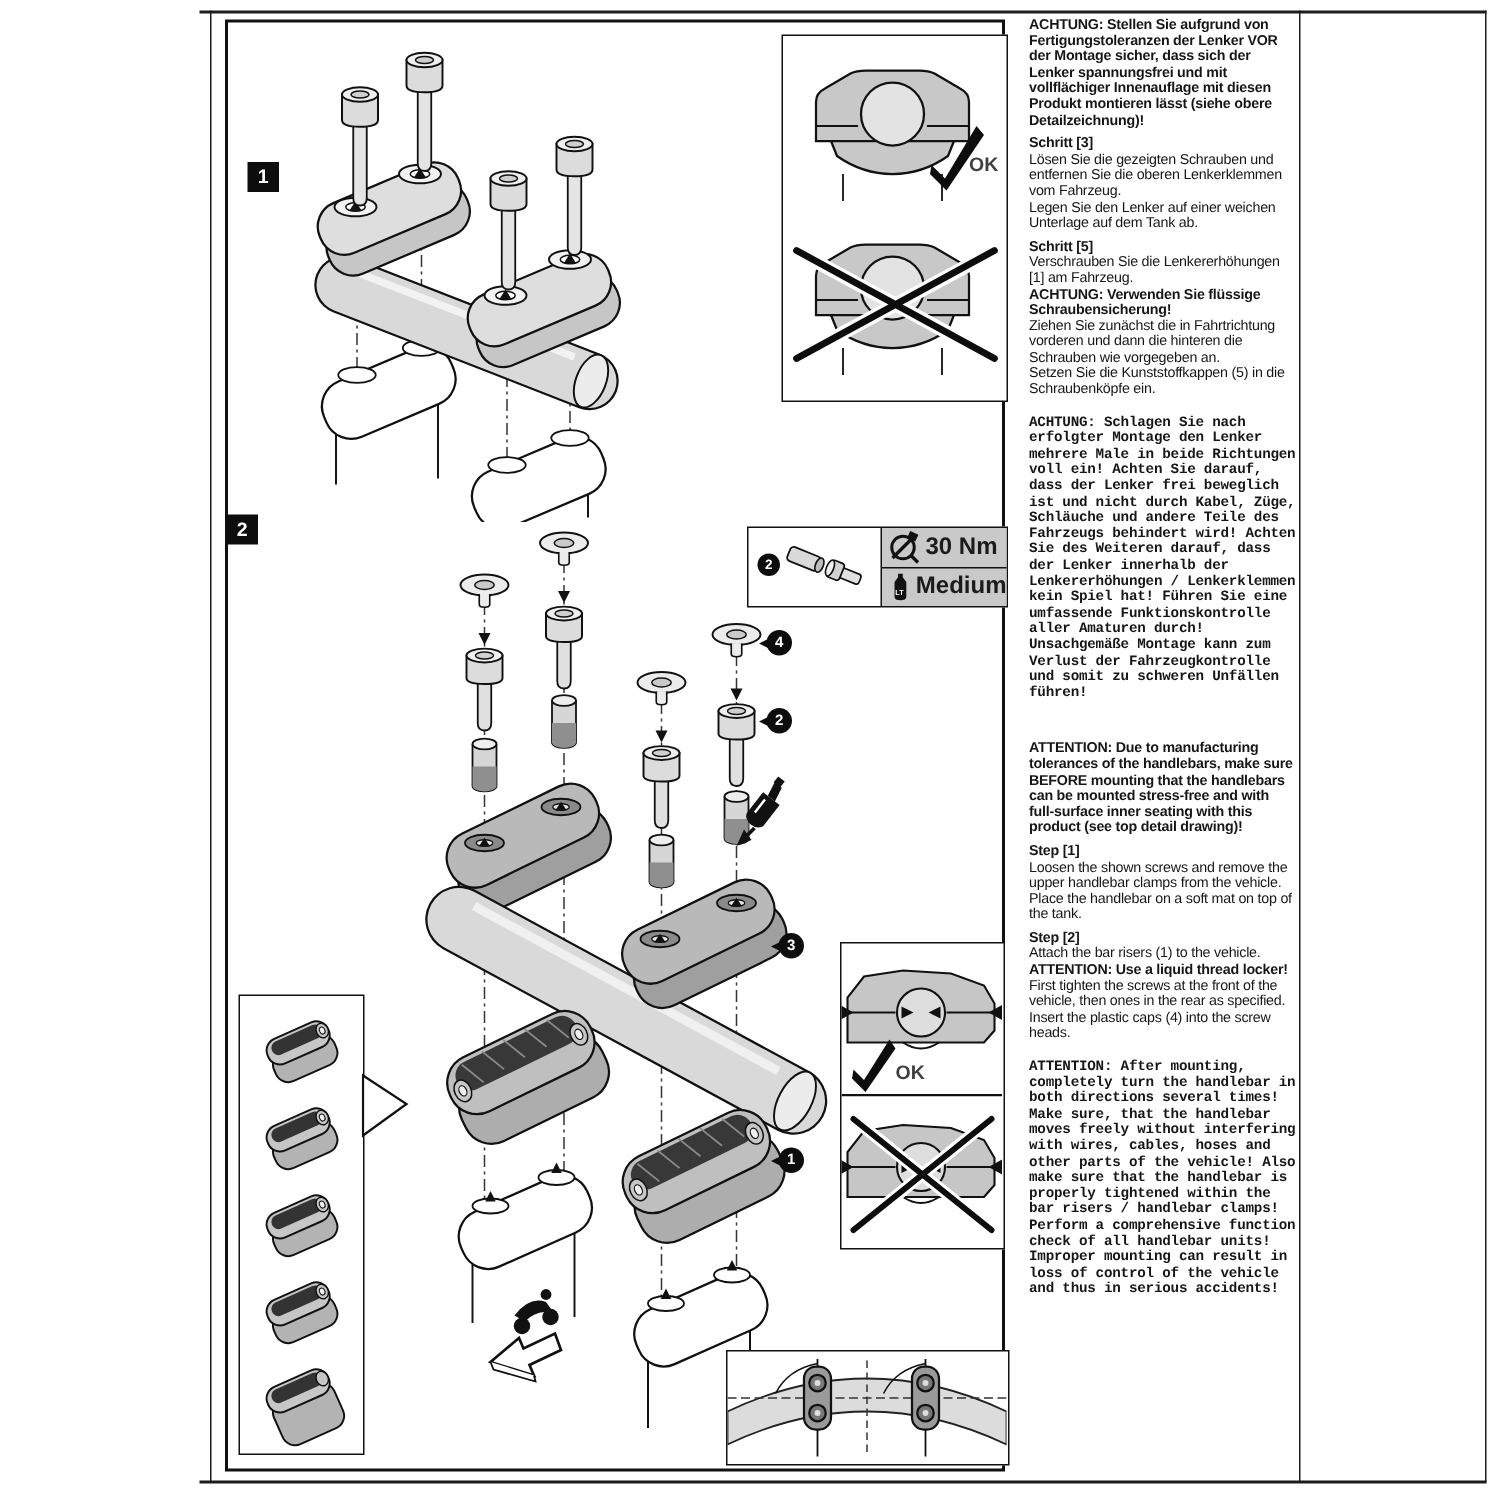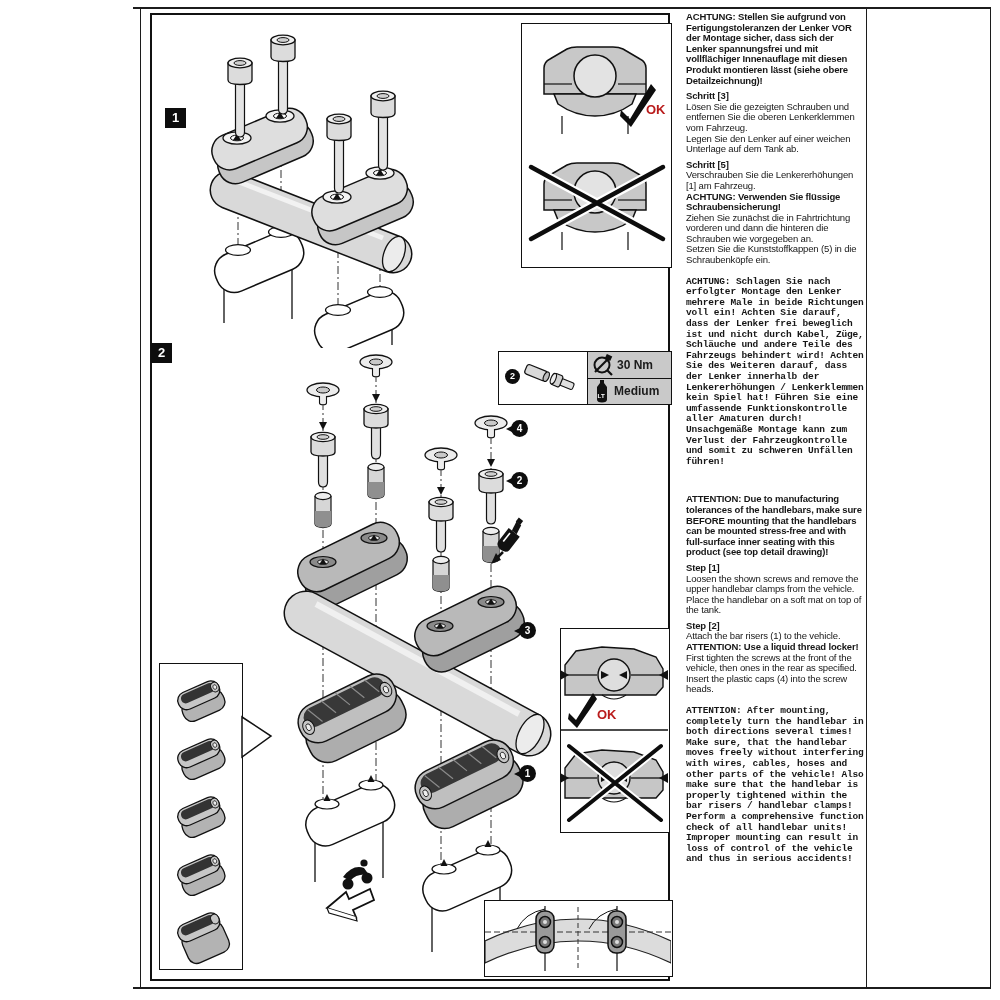--- a/index.html
+++ b/index.html
@@ -15,28 +15,28 @@
   .inset{position:absolute;background:#fff;border:1.5px solid #111;box-sizing:border-box;}
   
   .stepnum{position:absolute;width:21px;height:20px;background:#0d0d0d;color:#fff;
            font-weight:bold;font-size:13px;line-height:20px;text-align:center;}
   
   .pbadge{position:absolute;width:17px;height:17px;background:#0d0d0d;border-radius:50%;
           color:#fff;font-weight:bold;font-size:10px;line-height:17px;text-align:center;}
   .pbadge .ptr{position:absolute;left:-5px;top:5.5px;width:0;height:0;
                border-top:3px solid transparent;border-bottom:3px solid transparent;
                border-right:6px solid #0d0d0d;}
-  .oklabel{position:absolute;font-weight:bold;font-size:13px;color:#b91c1c;letter-spacing:0;}
+  .oklabel{position:absolute;font-weight:bold;font-size:13px;color:#404040;letter-spacing:0;}
   
   #torque-box{position:absolute;left:498px;top:351px;width:174px;height:54px;
               border:1.5px solid #111;box-sizing:border-box;background:#fff;}
   #torque-box .rcol{position:absolute;left:88px;top:0;right:0;bottom:0;border-left:1.5px solid #111;}
   #torque-box .rrow{position:relative;height:25.5px;background:#c9c9c9;display:flex;align-items:center;}
   #torque-box .rrow+.rrow{border-top:1.5px solid #111;}
-  #torque-box .rlabel{font-weight:bold;font-size:12px;margin-left:4px;white-space:nowrap;}
+  #torque-box .rlabel{font-weight:bold;font-size:16px;margin-left:4px;white-space:nowrap;}
   .cbadge{position:absolute;width:15px;height:15px;background:#0d0d0d;border-radius:50%;
           color:#fff;font-weight:bold;font-size:9px;line-height:15px;text-align:center;}
   
   #text-col{position:absolute;left:686px;top:12px;width:178px;}
   .para{margin:0;font-size:9.5px;line-height:10.6px;letter-spacing:-0.15px;color:#161616;}
   .para.bold{font-weight:bold;}
   .para.head{font-weight:bold;margin-top:5px;}
   .para.gap{margin-top:11px;font-family:Liberation Mono, monospace;}
   .para.biggap{margin-top:27px;}
 </style>

